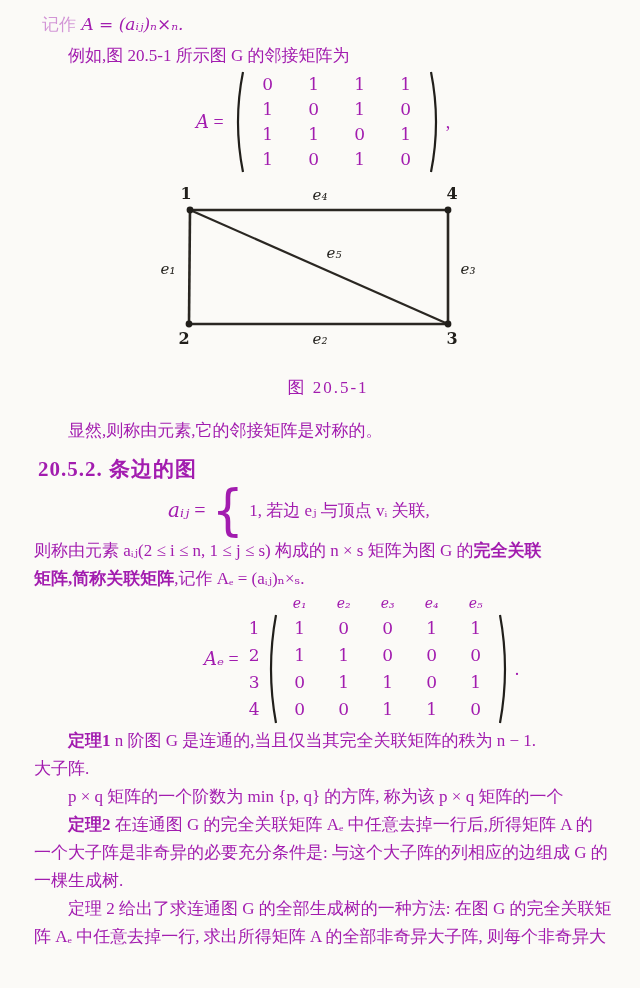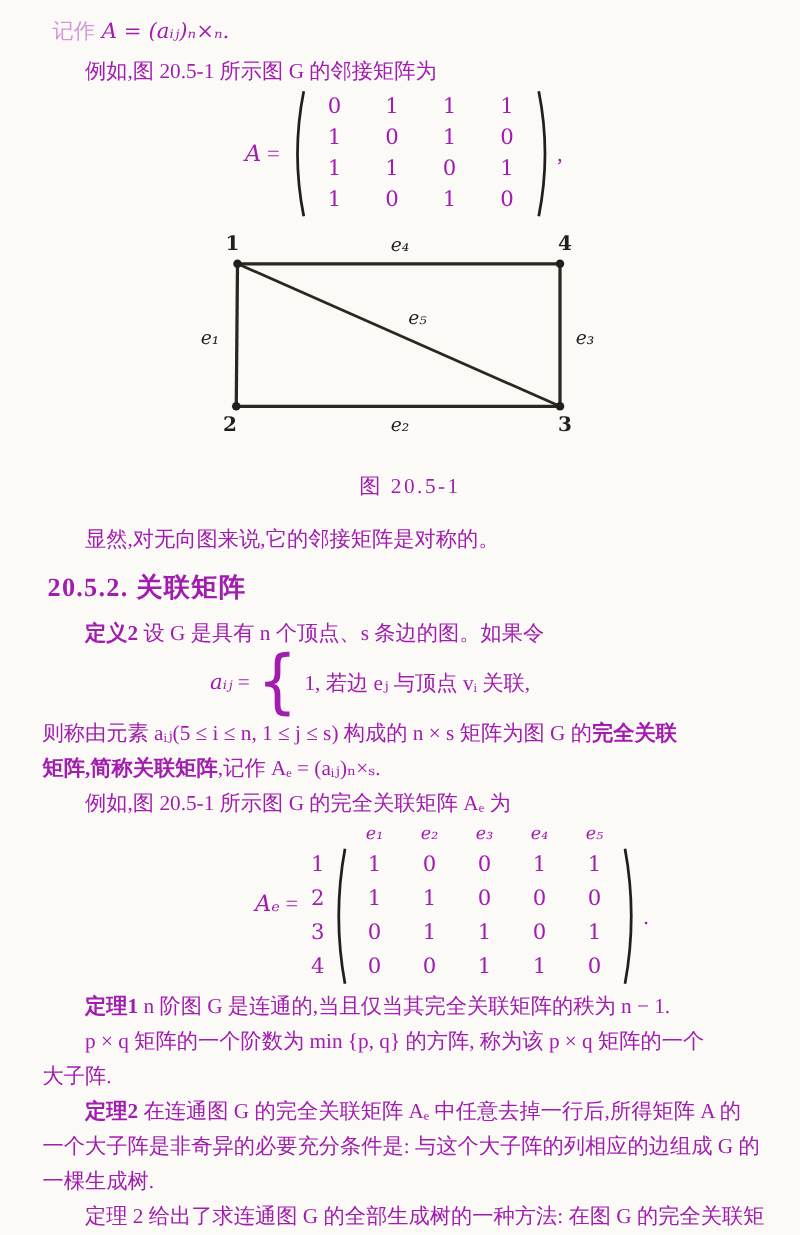--- a/index.html
+++ b/index.html
@@ -45,21 +45,21 @@
   .inc-rowlabels{ display:grid; grid-auto-rows:27px; width:14px; margin-right:4px;
                   text-align:right; font-family:"DejaVu Serif",serif; }
   .inc-rowlabels span { line-height:27px; }
 
   
   .cases-row   { display:flex; align-items:center; margin:2px 0 0 168px; }
   .case-brace  { font-family:"DejaVu Sans",sans-serif; font-size:56px; line-height:50px;
                  font-weight:400; margin:0 4px; transform:scaleX(0.9); }
   .case-lines  { display:grid; grid-auto-rows:27px; }
   .case-lines div { line-height:27px; white-space:nowrap;text-align:center; }
-  .cases-lhs   { font-size:17px; }
+  .cases-lhs   { font-size:20px; }
 
   
   .figure-wrap { margin:8px 0 0 148px; width:360px; }
   .fig-caption { text-align:center; margin-top:16px; letter-spacing:2px; }
   svg text { font-family:"DejaVu Serif",serif; font-size:16px; fill:#211f1b; }
   svg text.elabel { font-style:italic; font-size:15px; }
 </style>
 </head>
 <body>
 
@@ -121,43 +121,39 @@
       <text x="304" y="162" text-anchor="middle" font-weight="bold">3</text>
       <text class="elabel" x="172" y="18" text-anchor="middle">e₄</text>
       <text class="elabel" x="20" y="92" text-anchor="middle">e₁</text>
       <text class="elabel" x="320" y="92" text-anchor="middle">e₃</text>
       <text class="elabel" x="172" y="162" text-anchor="middle">e₂</text>
       <text class="elabel" x="186" y="76" text-anchor="middle">e₅</text>
     </svg>
     <div class="fig-caption">图  20.5-1</div>
   </div>
 
-  <div class="ln p-symmetric">显然,对无向图来说,它的邻接矩阵是对称的。</div>
-
-  <div class="ln sec-heading">20.5.2. 关联矩阵</div>
-
-  <div class="ln p-def1">
-    <span class="b">定义2</span><span>  设 G 是具有 n 个顶点、s 条边的图。如果令</span>
-  </div>
+  <div class="ln p-symmetric">显然,则称由元素,它的邻接矩阵是对称的。</div>
+
+  <div class="ln sec-heading">20.5.2. 条边的图</div>
+
 
   <div class="cases-row">
     <span class="cases-lhs"><span class="var">aᵢⱼ</span> <span>=</span></span>
     <span class="case-brace">{</span>
     <div class="case-lines">
       <div>1, 若边 eⱼ 与顶点 vᵢ 关联,</div>
     </div>
   </div>
 
   <div class="ln p-flush">
-    <span>则称由元素 aᵢⱼ(5 ≤ i ≤ n, 1 ≤ j ≤ s) 构成的 n × s 矩阵为图 G 的</span><span class="b">完全关联</span>
+    <span>则称由元素 aᵢⱼ(2 ≤ i ≤ n, 1 ≤ j ≤ s) 构成的 n × s 矩阵为图 G 的</span><span class="b">完全关联</span>
   </div>
   <div class="ln p-flush">
     <span class="b">矩阵,简称关联矩阵</span><span>,记作 Aₑ = (aᵢⱼ)ₙ×ₛ.</span>
   </div>
-  <div class="ln p-indent">例如,图 20.5-1 所示图 G 的完全关联矩阵 Aₑ 为</div>
 
   <div class="matrix-block inc-block">
     <span class="m-label"><span class="var">Aₑ</span> <span>=</span></span>
     <div class="inc-right">
       <div class="inc-headers">
         <span>e₁</span>
         <span>e₂</span>
         <span>e₃</span>
         <span>e₄</span>
         <span>e₅</span>
@@ -198,22 +194,22 @@
             <path d="M2 2 Q12 56 2 110" fill="none" stroke="#211f1b" stroke-width="2.2"></path>
           </svg>
         <span class="m-trail">.</span>
       </div>
     </div>
   </div>
 
   <div class="ln p-indent">
     <span class="b">定理1</span><span>  n 阶图 G 是连通的,当且仅当其完全关联矩阵的秩为 n − 1.</span>
   </div>
+  <div class="ln p-flush">大子阵.</div>
   <div class="ln p-indent">p × q 矩阵的一个阶数为 min {p, q} 的方阵, 称为该 p × q 矩阵的一个</div>
-  <div class="ln p-flush">大子阵.</div>
 
   <div class="ln p-indent">
     <span class="b">定理2</span><span>  在连通图 G 的完全关联矩阵 Aₑ 中任意去掉一行后,所得矩阵 A 的</span>
   </div>
   <div class="ln p-flush">一个大子阵是非奇异的必要充分条件是: 与这个大子阵的列相应的边组成 G 的</div>
   <div class="ln p-flush">一棵生成树.</div>
 
   <div class="ln p-indent">定理 2 给出了求连通图 G 的全部生成树的一种方法: 在图 G 的完全关联矩</div>
   <div class="ln p-flush">阵 Aₑ 中任意去掉一行, 求出所得矩阵 A 的全部非奇异大子阵, 则每个非奇异大</div>
 

